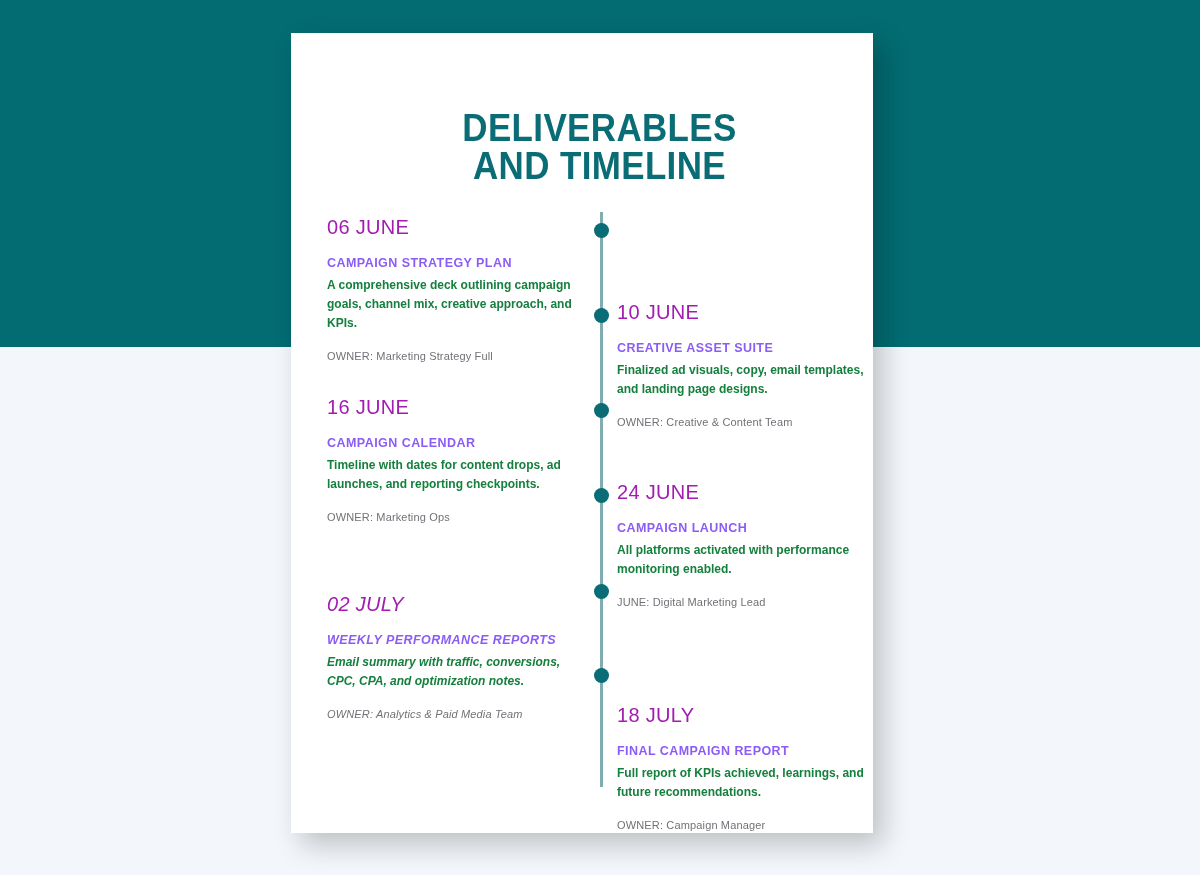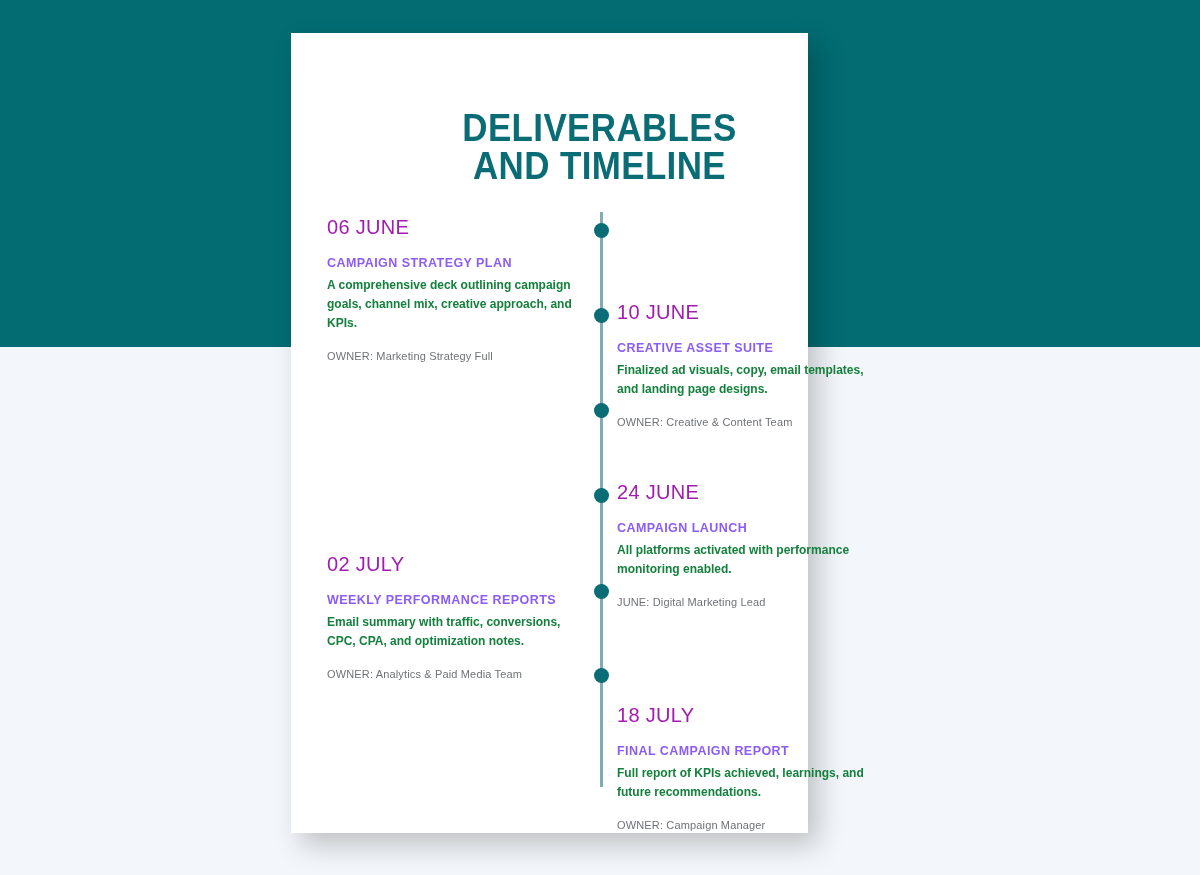--- a/index.html
+++ b/index.html
@@ -29,21 +29,21 @@
     width: 1200px;
     height: 528px;
     background: #f3f7fb;
   }
 
   
   #card {
     position: absolute;
     left: 291px;
     top: 33px;
-    width: 517px;
+    width: 582px;
     height: 800px;
     background: #ffffff;
     box-shadow: 10px 12px 26px rgba(0, 0, 0, 0.22);
   }
 
   
   #title {
     position: absolute;
     left: 0;
     top: 76px;
@@ -149,29 +149,35 @@
     <p class="e-owner">OWNER: Marketing Strategy Full</p>
   </div>
 
   <div class="entry right" style="top:266px;">
     <p class="e-date">10 JUNE</p>
     <p class="e-heading">CREATIVE ASSET SUITE</p>
     <p class="e-desc">Finalized ad visuals, copy, email templates, and landing page designs.</p>
     <p class="e-owner">OWNER: Creative &amp; Content Team</p>
   </div>
 
+  <div class="entry left" style="top:361px;">
+    <p class="e-date">16 JUNE</p>
+    <p class="e-heading">CAMPAIGN CALENDAR</p>
+    <p class="e-desc">Timeline with dates for content drops, ad launches, and reporting checkpoints.</p>
+    <p class="e-owner">OWNER: Marketing Ops</p>
+  </div>
 
   <div class="entry right" style="top:446px;">
     <p class="e-date">24 JUNE</p>
     <p class="e-heading">CAMPAIGN LAUNCH</p>
     <p class="e-desc">All platforms activated with performance monitoring enabled.</p>
     <p class="e-owner">JUNE: Digital Marketing Lead</p>
   </div>
 
-  <div class="entry left" style="top:518px;">
+  <div class="entry left" style="top:558px;font-style:italic;">
     <p class="e-date">02 JULY</p>
     <p class="e-heading">WEEKLY PERFORMANCE REPORTS</p>
     <p class="e-desc">Email summary with traffic, conversions, CPC, CPA, and optimization notes.</p>
     <p class="e-owner">OWNER: Analytics &amp; Paid Media Team</p>
   </div>
 
   <div class="entry right" style="top:626px;margin-top:43px;">
     <p class="e-date">18 JULY</p>
     <p class="e-heading">FINAL CAMPAIGN REPORT</p>
     <p class="e-desc">Full report of KPIs achieved, learnings, and future recommendations.</p>

